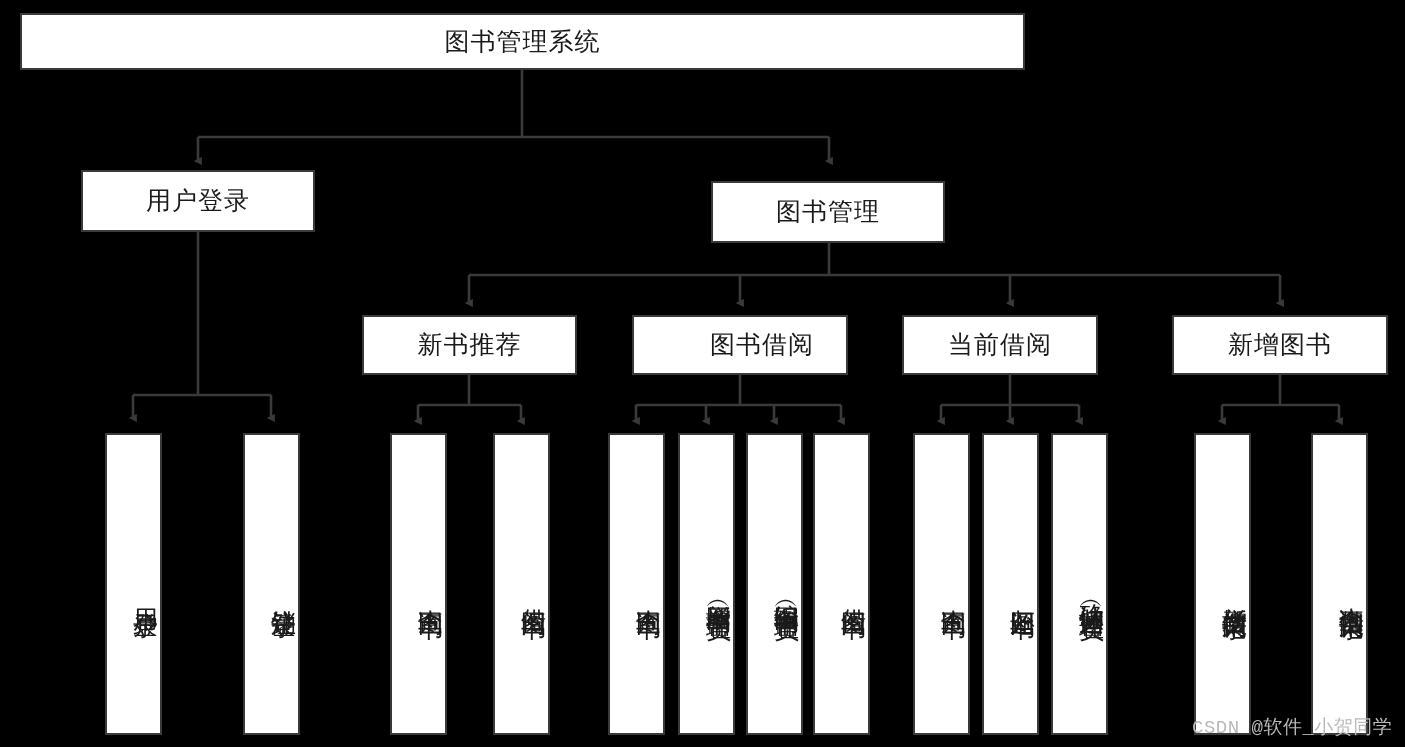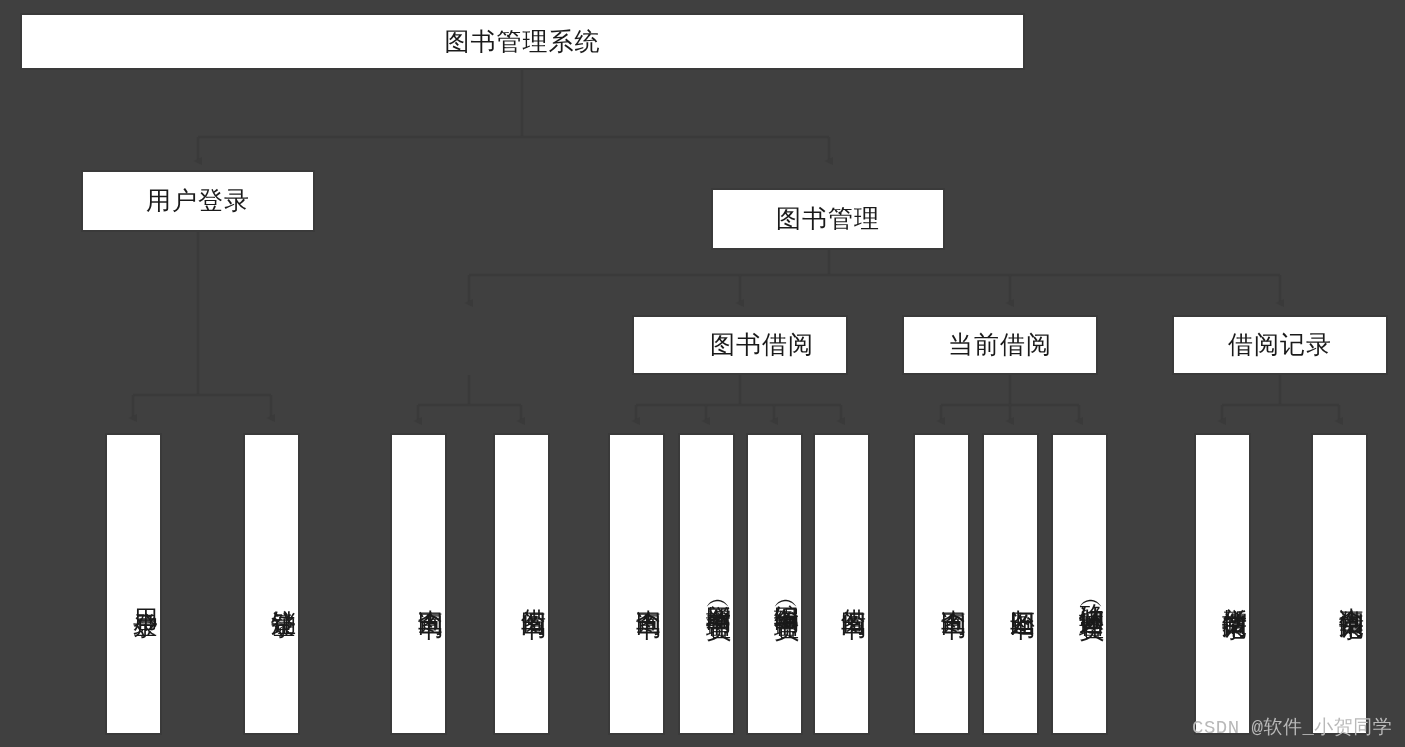--- a/index.html
+++ b/index.html
@@ -8,21 +8,21 @@
     padding: 0;
     background: #ffffff;
   }
   body {
     font-family: "DejaVu Sans", "Liberation Sans", sans-serif;
   }
   #canvas {
     position: relative;
     width: 1405px;
     height: 747px;
-    background: #404040;
+    background: #000000;
     overflow: hidden;
   }
   #wires {
     position: absolute;
     left: 0;
     top: 0;
     width: 1405px;
     height: 747px;
     pointer-events: none;
   }
@@ -126,35 +126,38 @@
   </svg>
 
   <div class="node horiz" style="left:20px; top:13px; width:1005px; height:57px;">
     <span>图书管理系统</span>
   </div>
 
   <div class="node horiz" style="left:81px; top:170px; width:234px; height:62px;">
     <span>用户登录</span>
   </div>
 
-  <div class="node horiz" style="left:711px; top:188px; width:234px; height:62px;">
+  <div class="node horiz" style="left:711px; top:181px; width:234px; height:62px;">
     <span>图书管理</span>
   </div>
 
+  <div class="node horiz" style="left:362px; top:315px; width:215px; height:60px;">
+    <span>新书推荐</span>
+  </div>
 
   <div class="node horiz" style="left:632px; top:315px; width:216px; height:60px;padding-left:44px;">
     <span>图书借阅</span>
   </div>
 
   <div class="node horiz" style="left:902px; top:315px; width:196px; height:60px;">
     <span>当前借阅</span>
   </div>
 
   <div class="node horiz" style="left:1172px; top:315px; width:216px; height:60px;">
-    <span>借阅记录</span>
+    <span>新增图书</span>
   </div>
 
   <div class="node vert" style="left:105px; top:433px; width:57px; height:302px;">
     <span class="vlabel">用户登录</span>
   </div>
   <div class="node vert" style="left:243px; top:433px; width:57px; height:302px;">
     <span class="vlabel">注销登录</span>
   </div>
 
   <div class="node vert" style="left:390px; top:433px; width:57px; height:302px;">

